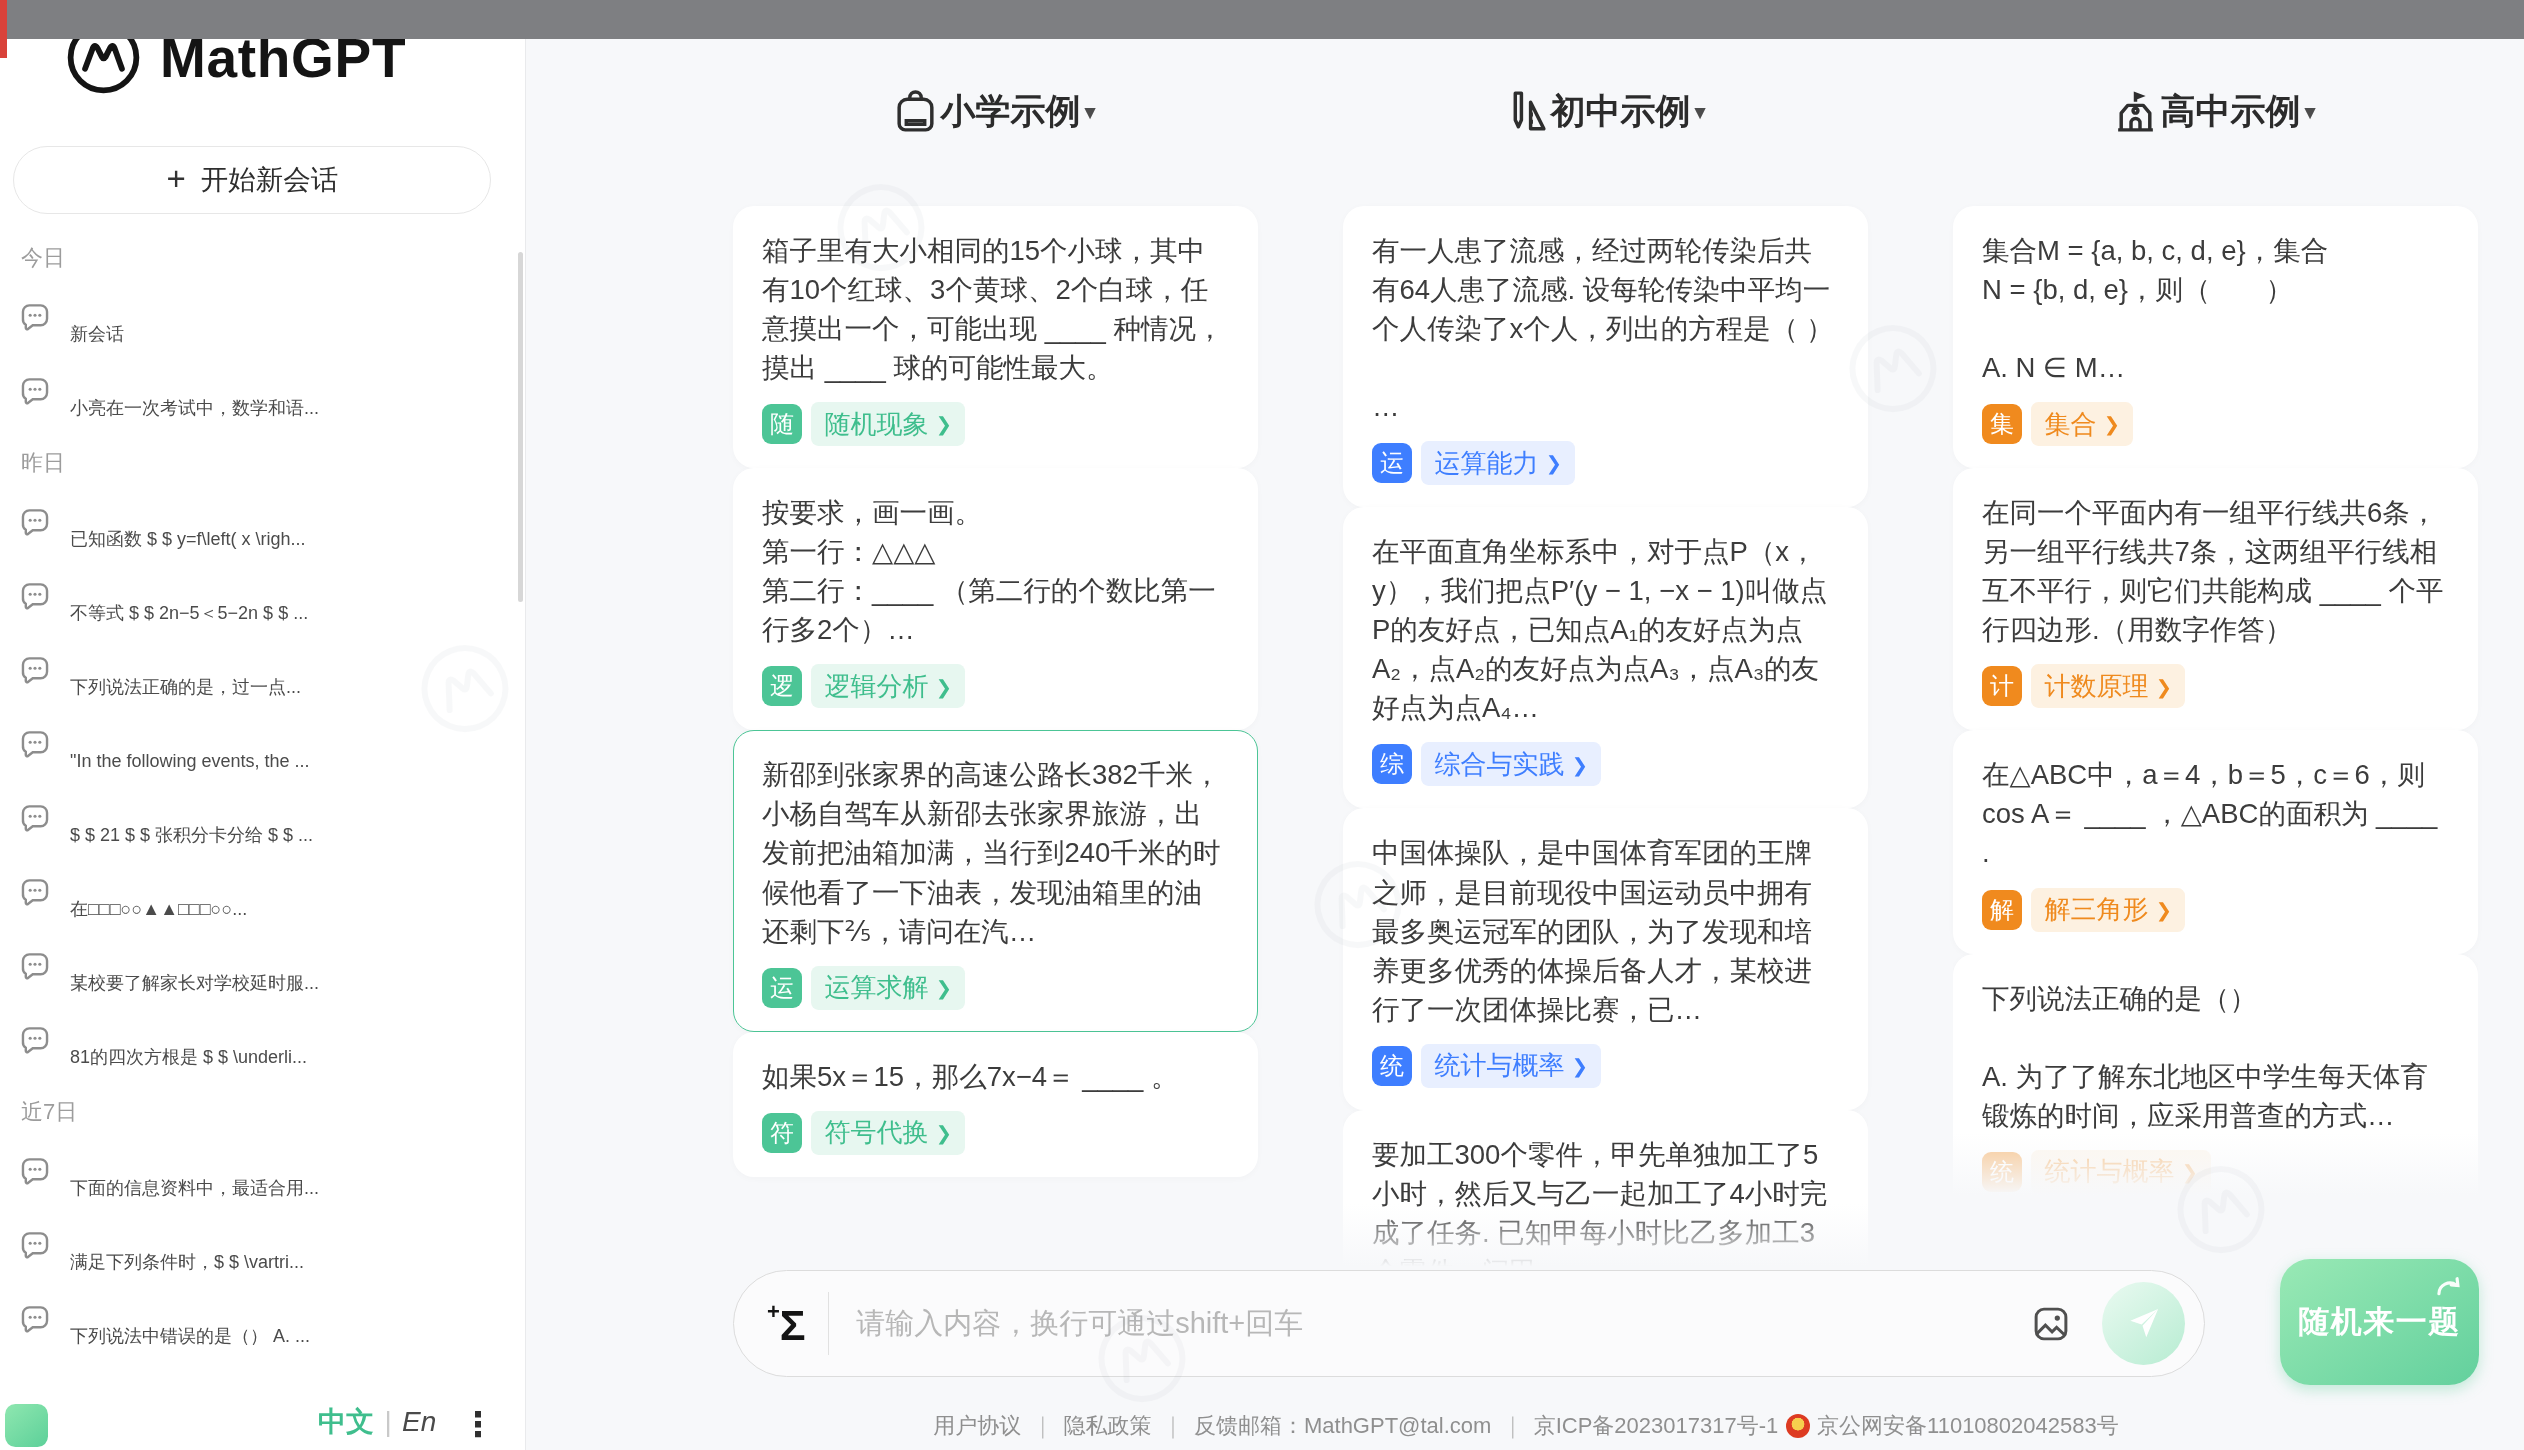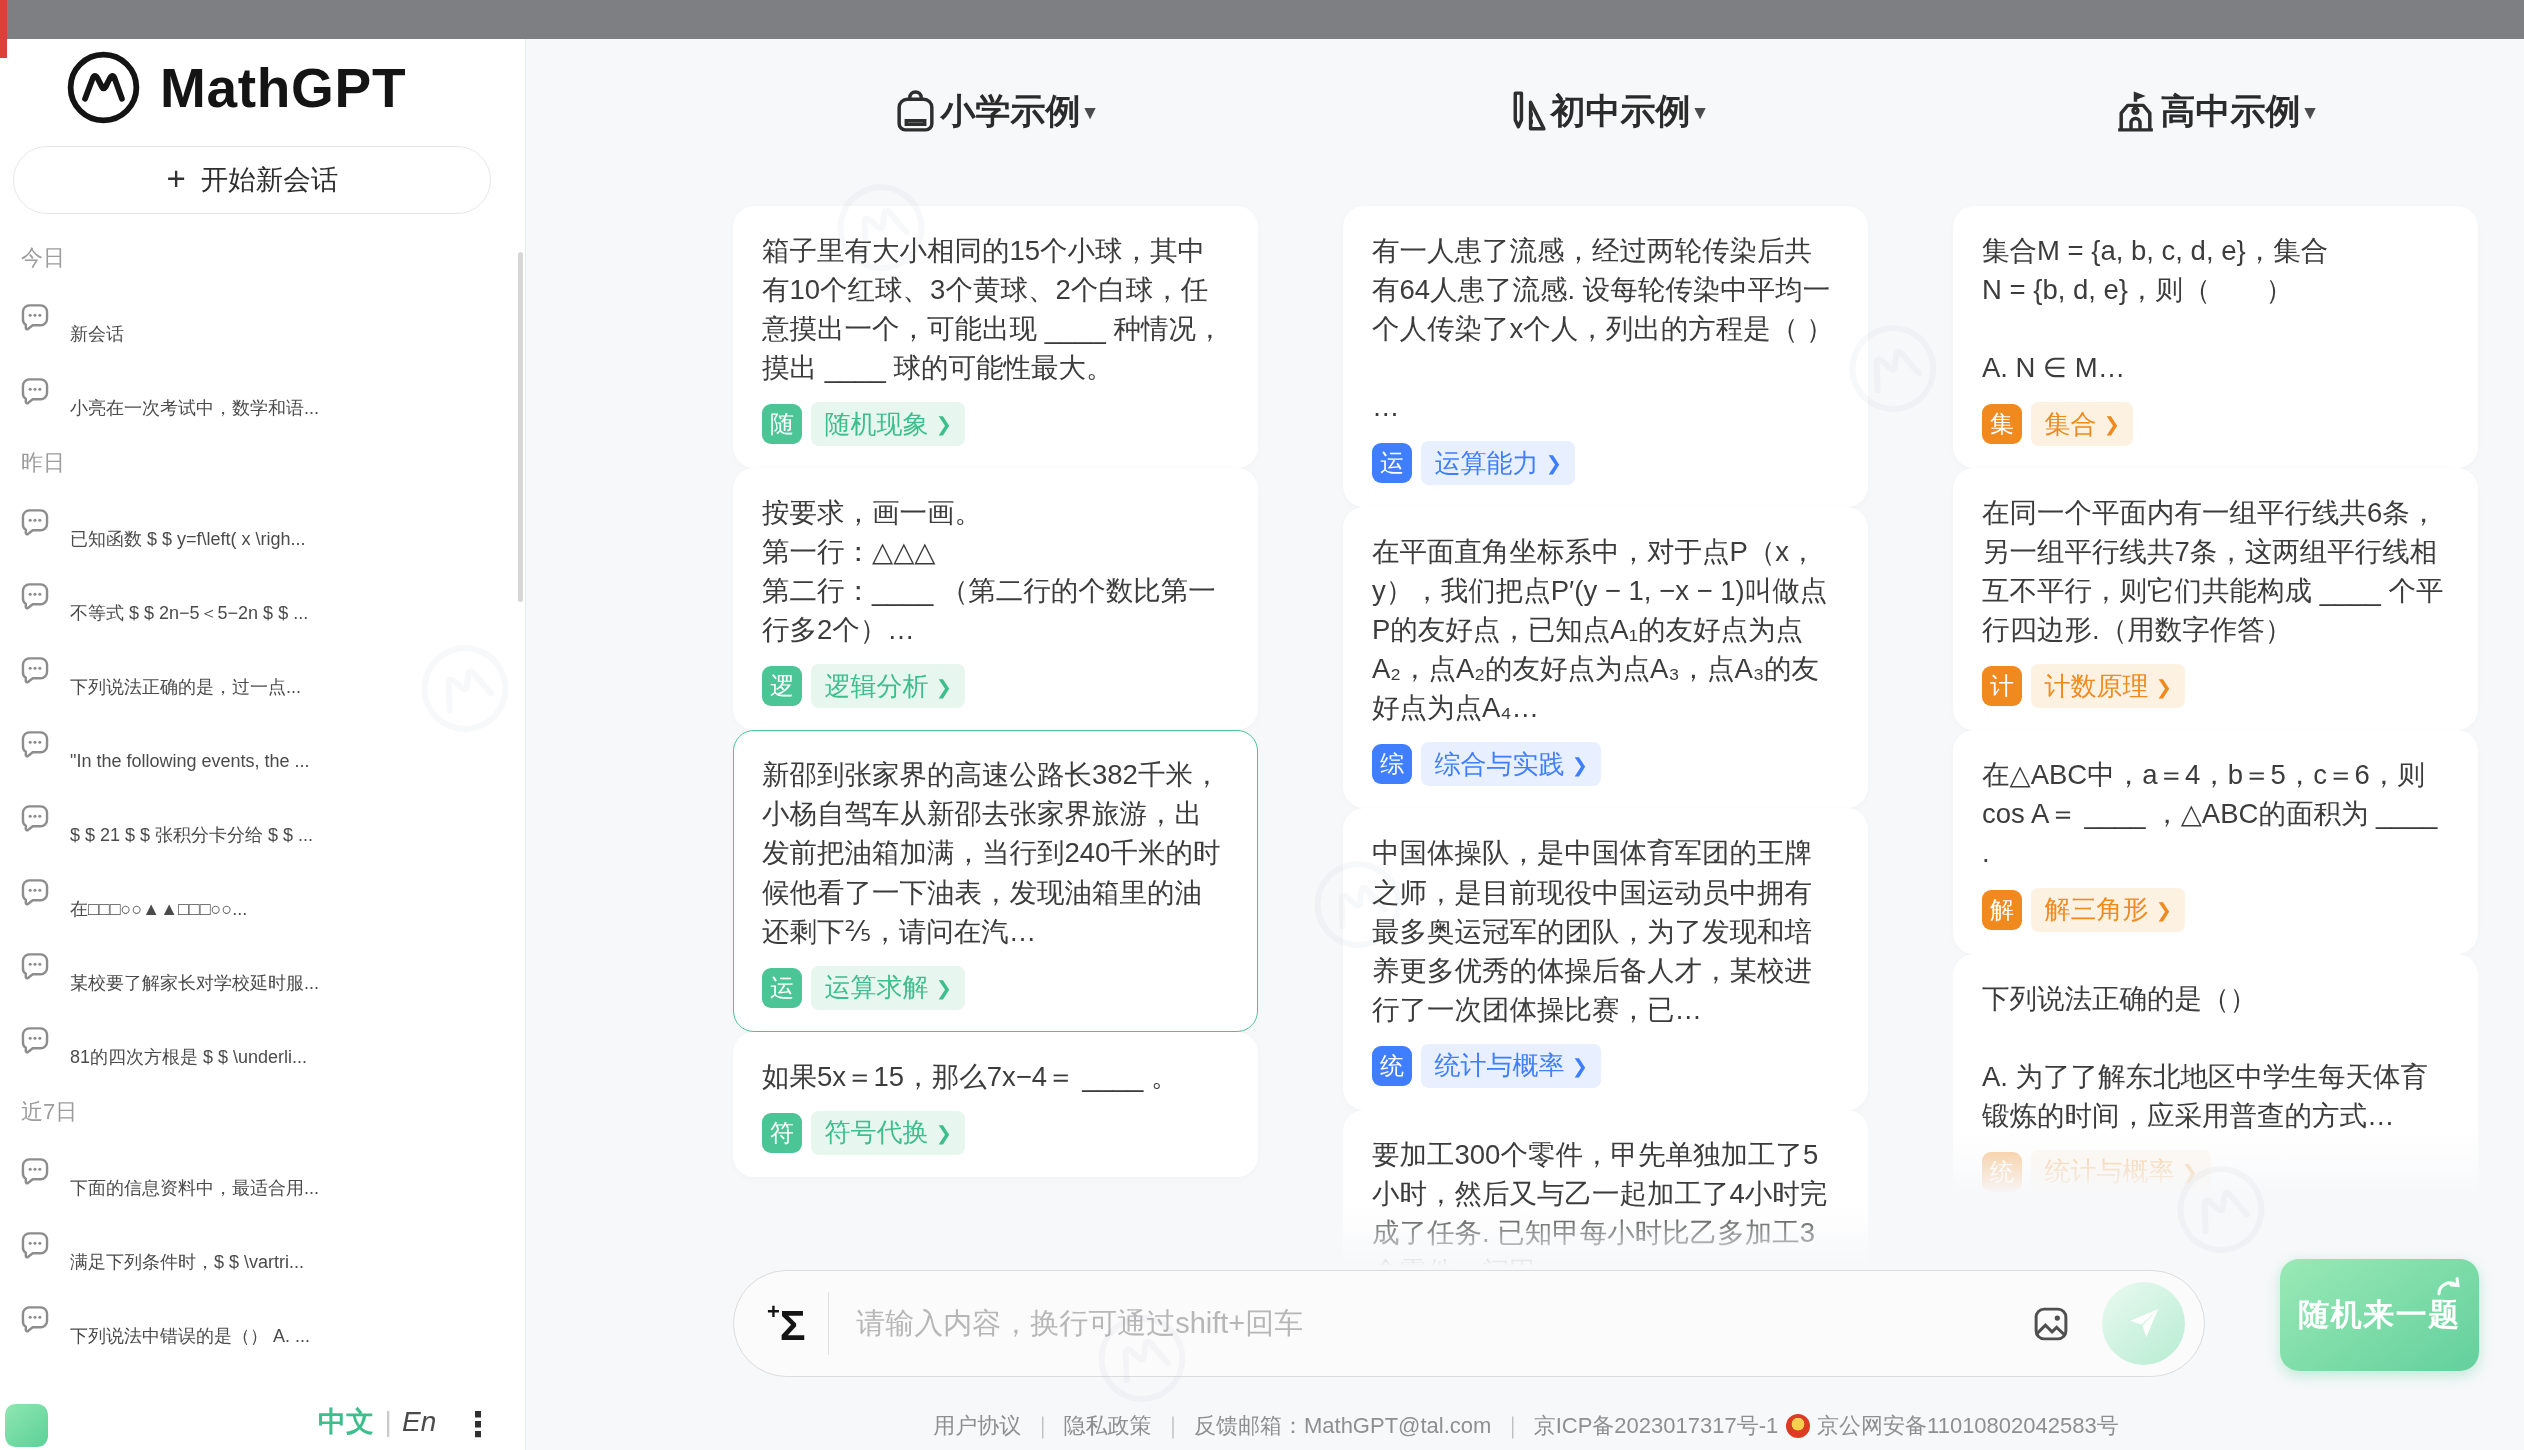--- a/index.html
+++ b/index.html
@@ -6,21 +6,21 @@
   html,body { background:#e9e9e9; }
   body { font-family:"Liberation Sans","DejaVu Sans",sans-serif; }
   #stage { position:relative; width:2525px; height:1450px; background:#f7f8fa; overflow:hidden; }
 
   
   .topbar { position:absolute; left:0; top:0; width:2525px; height:39px; background:#7e7f82; z-index:60; }
   .rec-sliver { position:absolute; left:0; top:0; width:6.7px; height:58px; background:#d9423a; z-index:61; }
 
   
   .sidebar { position:absolute; left:0; top:0; width:526px; height:1450px; background:#ffffff; border-right:0.7px solid #e9eaec; z-index:10; }
-  .logo { position:absolute; left:65px; top:19.3px; display:flex; align-items:center; gap:18px;margin-top:30px; }
+  .logo { position:absolute; left:65px; top:19.3px; display:flex; align-items:center; gap:18px; }
   .logo svg { width:77px; height:77px; }
   .logo .logo-text { font-size:55px; font-weight:700; color:#141414; letter-spacing:0.7px; }
 
   .new-chat { position:absolute; left:13.4px; top:146px; width:478px; height:68px; border:1.5px solid #e7e7e7; border-radius:34px; background:#fff; display:flex; align-items:center; justify-content:center; gap:15px; cursor:pointer; }
   .new-chat .plus { font-size:33px; color:#333; font-weight:400; line-height:1; margin-top:-3px; }
   .new-chat .nc-label { font-size:27.5px; color:#2e2e2e; }
 
   .sb-scroll { position:absolute; left:0; right:7.4px; top:222px; bottom:55px; padding:0 15px 0 18px; overflow:hidden; }
   .sec-label { font-size:22px; color:#9c9c9c; margin:21px 0 6px 3px; }
   .sb-item { display:flex; align-items:center; gap:18px; height:74px; cursor:pointer; }
@@ -74,21 +74,21 @@
   .composer { position:absolute; left:733px; top:1270px; width:1472px; height:107px; border:1.5px solid #dcdcdc; border-radius:54px; background:#fbfbfc; display:flex; align-items:center; padding:0 19.3px 0 33px; z-index:20; }
   .sigma { font-size:43px; font-weight:700; color:#141414; cursor:pointer; line-height:1; }
   .sigma sup { font-size:22px; font-weight:700; vertical-align:21px; }
   .comp-div { width:1.5px; height:63px; background:#e1e1e1; margin:0 27px 0 22px; }
   .composer input { flex:1; border:none; outline:none; background:transparent; font-size:29px; color:#333; font-family:inherit; }
   .composer input::placeholder { color:#b7b7b7; }
   .img-btn { width:42px; height:42px; margin-right:30px; cursor:pointer; flex:0 0 auto; }
   .send-btn { width:83px; height:83px; border-radius:50%; background:linear-gradient(140deg,#eafaf1,#b7ecd2); display:flex; align-items:center; justify-content:center; cursor:pointer; flex:0 0 auto; }
   .send-btn svg { width:39px; height:39px; }
 
-  .random-btn { position:absolute; left:2280px; top:1259px; width:199px; height:112px; border-radius:19px; background:linear-gradient(145deg,#99e9b5 0%,#63d09d 100%); display:flex; align-items:center; justify-content:center; cursor:pointer; z-index:20; box-shadow:0 4.5px 13.4px rgba(95,207,155,.35); }
+  .random-btn { position:absolute; left:2280px; top:1259px; width:199px; height:126px; border-radius:30px; background:linear-gradient(145deg,#99e9b5 0%,#63d09d 100%); display:flex; align-items:center; justify-content:center; cursor:pointer; z-index:20; box-shadow:0 4.5px 13.4px rgba(95,207,155,.35); }
   .random-btn .rb-label { font-size:31px; color:#fff; font-weight:600; letter-spacing:1.5px; }
   .random-btn svg { position:absolute; right:16.4px; top:12px; width:33px; height:33px; opacity:.95; }
 
   
   .page-footer { position:absolute; left:527px; right:0; top:1411px; text-align:center; font-size:22px; color:#8f8f8f; z-index:20; }
   .page-footer span { vertical-align:middle; }
   .pf-link { cursor:pointer; }
   .pf-div { margin:0 10.4px; color:#bdbdbd; }
   .emblem { display:inline-block; width:24px; height:24px; border-radius:50%; background:radial-gradient(circle at 50% 42%, #f6cf4e 0 34%, #dd3b22 36% 100%); margin:0 7.4px; vertical-align:-5.2px; }
 

